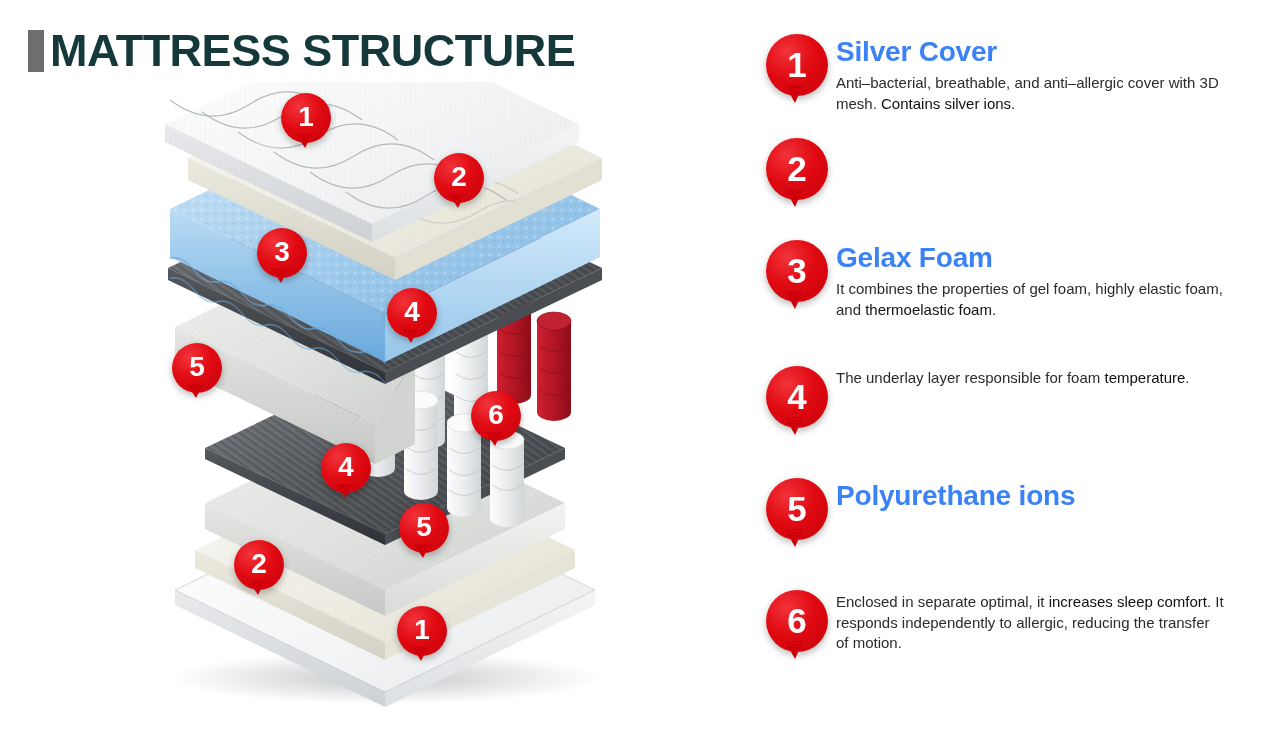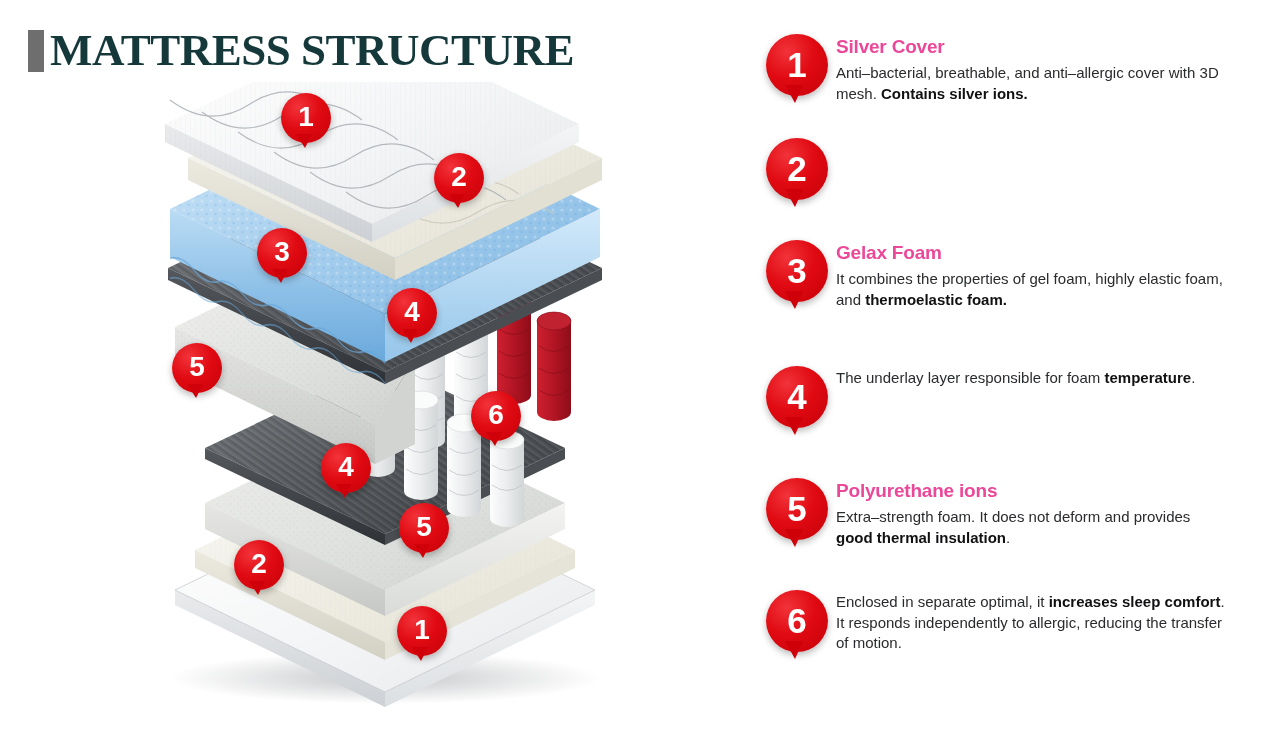--- a/index.html
+++ b/index.html
@@ -10,21 +10,21 @@
     overflow:hidden;
     position:relative;
   }
   #stage{position:relative;width:1280px;height:743px;}
 
   
   #title-block{position:absolute;left:28px;top:28px;display:flex;align-items:center;}
   #title-accent{width:16px;height:42px;background:#6e6e6e;margin-right:6px;}
   #page-title{
     font-size:45px;font-weight:bold;letter-spacing:-0.5px;
-    color:#15383a;line-height:1;white-space:nowrap;font-family:Liberation Serif, serif;
+    color:#15383a;line-height:1;white-space:nowrap;
   }
 
   
   #illustration{position:absolute;left:110px;top:82px;width:540px;height:640px;}
 
   
   .pin{
     position:absolute;width:54px;height:54px;border-radius:50%;
     background:radial-gradient(circle at 34% 28%, #f2333a 0%, #e00a12 45%, #c60009 100%);
     box-shadow:0 3px 7px rgba(0,0,0,.28);
@@ -45,28 +45,28 @@
   .pin.small::after{left:15px;top:41px;border-top-width:14px;}
 
   
   #legend{position:absolute;left:760px;top:34px;width:500px;}
   .legend-row{position:absolute;left:0;width:500px;display:flex;}
   .legend-pin{position:relative;flex:0 0 76px;height:88px;}
   .legend-pin .pin{position:absolute;left:6px;top:0;width:62px;height:62px;font-size:35px;}
   .legend-pin .pin::after{left:19px;top:51px;border-left-width:10px;border-right-width:8px;border-top-width:18px;}
   .legend-text{flex:1;padding-top:2px;}
   .legend-title{
-    font-size:19px;font-weight:bold;color:#ec4899;
+    font-size:28px;font-weight:bold;color:#3b82f6;
     letter-spacing:-0.2px;margin:0 0 5px 0;line-height:1.15;
   }
   .legend-desc{
     font-size:15px;color:#2a2b2e;line-height:1.38;margin:0;
     max-width:390px;
   }
-  .legend-desc b{font-weight:bold;color:#111113;margin-top:28px;}
+  .legend-desc b{font-weight:normal;color:#111113;margin-top:28px;}
 </style>
 </head>
 <body>
 
 <div id="stage">
 
   <div id="title-block">
     <div id="title-accent"></div>
     <div id="page-title">MATTRESS STRUCTURE</div>
   </div>
@@ -394,21 +394,20 @@
     </div>
 
     <div class="legend-row" style="top:444px;">
       <div class="legend-pin">
         <div class="pin">
             <span>5</span>
           </div>
       </div>
       <div class="legend-text">
         <p class="legend-title">Polyurethane ions</p>
-        <p class="legend-desc"><span>Extra–strength foam. It does not deform and provides </span><b>good thermal insulation</b><span>.</span></p>
       </div>
     </div>
 
     <div class="legend-row" style="top:556px;">
       <div class="legend-pin">
         <div class="pin">
             <span>6</span>
           </div>
       </div>
       <div class="legend-text">

